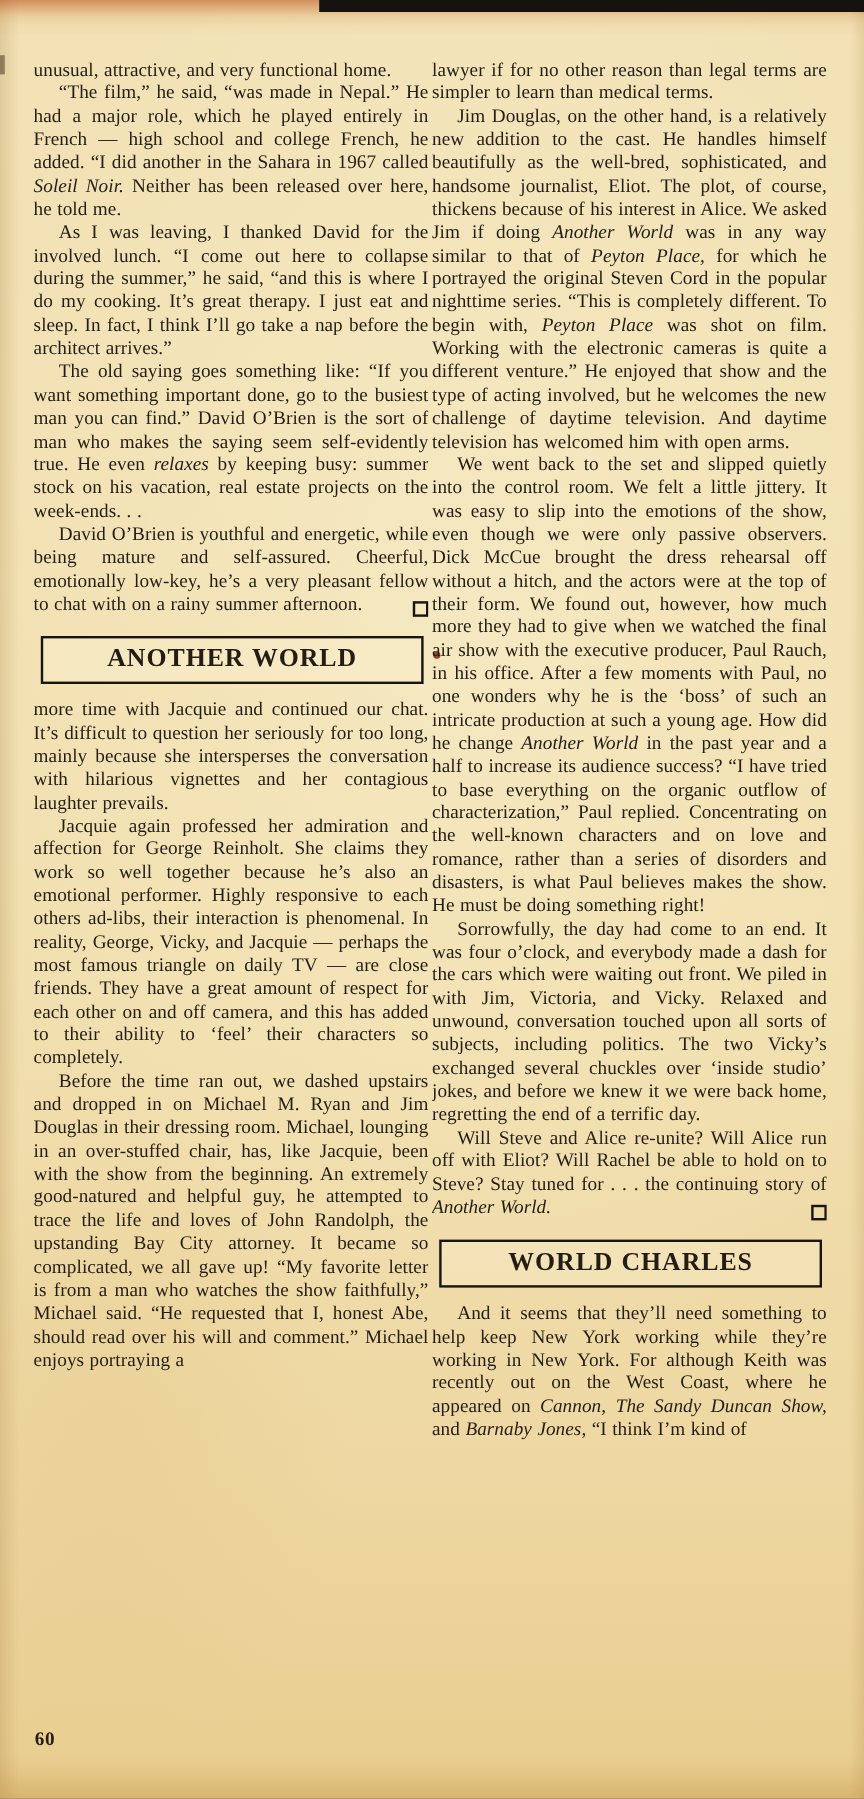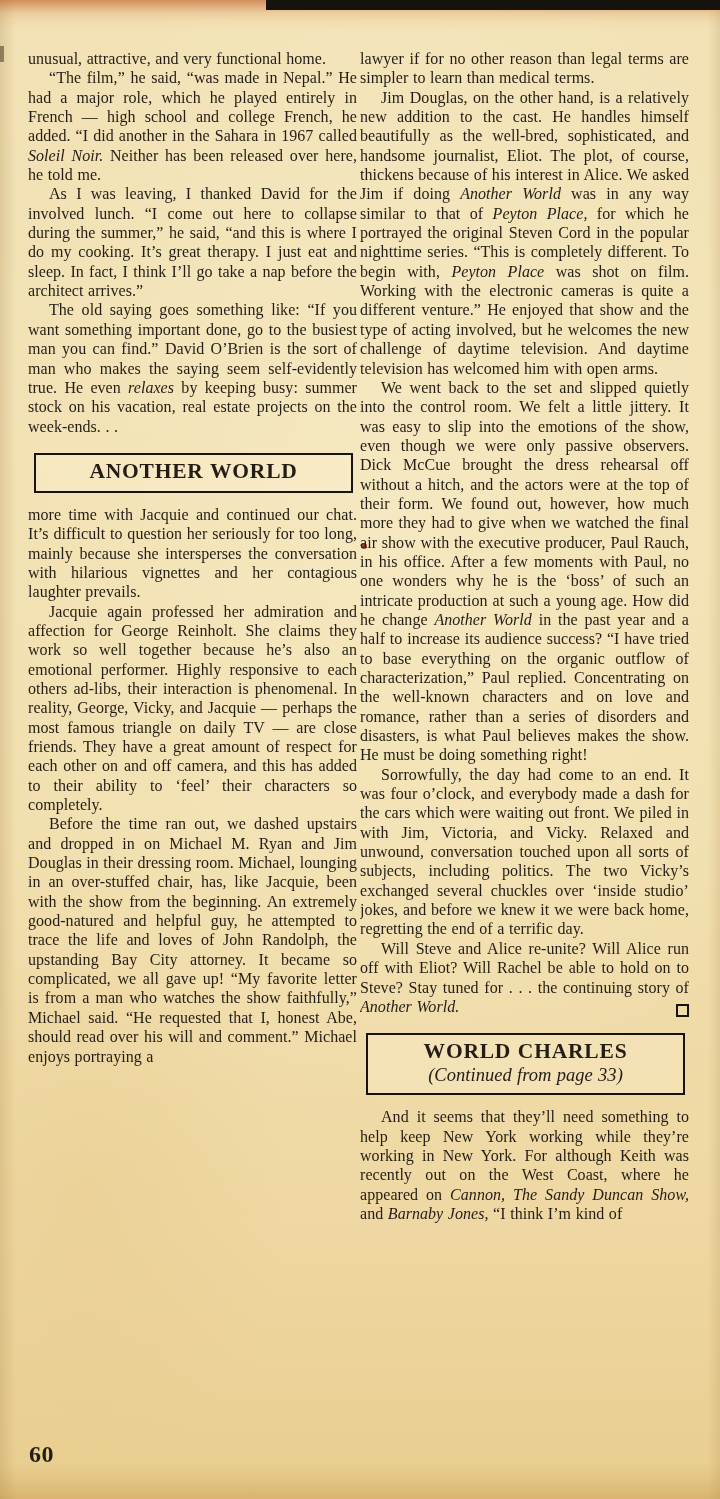--- a/index.html
+++ b/index.html
@@ -29,53 +29,53 @@
   .para{margin:0;}
   .para.indent{text-indent:21px;}
 
   .cbox{margin:17px 4px 12px 6px;border:2.6px solid #17130e;text-align:center;
     padding:4px 2px 7px;text-indent:0;background:rgba(255,248,225,0.25);}
   .cbox-title{font-weight:bold;font-size:21.5px;letter-spacing:0.8px;line-height:25px;}
   .cbox-sub{font-style:italic;font-size:18.5px;line-height:22px;}
 
   .endmark{float:right;width:9px;height:9px;border:2.6px solid #17130e;margin-top:7px;background:transparent;}
 
-  .page-number{position:absolute;left:29px;top:1441px;font-size:24px;font-weight:bold;letter-spacing:0.5px;color:#241e16;}
+  .page-number{position:absolute;left:29px;top:1441px;font-size:16px;font-weight:bold;letter-spacing:0.5px;color:#241e16;}
 </style>
 </head>
 <body>
 
 <div class="page">
   <div class="top-band"></div>
   <div class="top-black"></div>
   <div class="edge-tick"></div>
   <div class="gutter-dot"></div>
 
   <div class="column col-left">
       <p class="para">unusual, attractive, and very functional home.</p>
       <p class="para indent">“The film,” he said, “was made in Nepal.” He had a major role, which he played entirely in French — high school and college French, he added. “I did another in the Sahara in 1967 called <i>Soleil Noir.</i> Neither has been released over here, he told me.</p>
       <p class="para indent">As I was leaving, I thanked David for the involved lunch. “I come out here to collapse during the summer,” he said, “and this is where I do my cooking. It’s great therapy. I just eat and sleep. In fact, I think I’ll go take a nap before the architect arrives.”</p>
       <p class="para indent">The old saying goes something like: “If you want something important done, go to the busiest man you can find.” David O’Brien is the sort of man who makes the saying seem self-evidently true. He even <i>relaxes</i> by keeping busy: summer stock on his vacation, real estate projects on the week-ends. . .</p>
+      <p class="para indent">David O’Brien is youthful and energetic, while being mature and self-assured. Cheerful, emotionally low-key, he’s a very pleasant fellow to chat with on a rainy summer afternoon.<span class="endmark"></span></p>
       <div class="cbox">
         <div class="cbox-title">ANOTHER WORLD</div>
       </div>
       <p class="para">more time with Jacquie and continued our chat. It’s difficult to question her seriously for too long, mainly because she intersperses the conversation with hilarious vignettes and her contagious laughter prevails.</p>
       <p class="para indent">Jacquie again professed her admiration and affection for George Reinholt. She claims they work so well together because he’s also an emotional performer. Highly responsive to each others ad-libs, their interaction is phenomenal. In reality, George, Vicky, and Jacquie — perhaps the most famous triangle on daily TV — are close friends. They have a great amount of respect for each other on and off camera, and this has added to their ability to ‘feel’ their characters so completely.</p>
       <p class="para indent">Before the time ran out, we dashed upstairs and dropped in on Michael M. Ryan and Jim Douglas in their dressing room. Michael, lounging in an over-stuffed chair, has, like Jacquie, been with the show from the beginning. An extremely good-natured and helpful guy, he attempted to trace the life and loves of John Randolph, the upstanding Bay City attorney. It became so complicated, we all gave up! “My favorite letter is from a man who watches the show faithfully,” Michael said. “He requested that I, honest Abe, should read over his will and comment.” Michael enjoys portraying a</p>
     </div>
 
   <div class="column col-right">
       <p class="para">lawyer if for no other reason than legal terms are simpler to learn than medical terms.</p>
       <p class="para indent">Jim Douglas, on the other hand, is a relatively new addition to the cast. He handles himself beautifully as the well-bred, sophisticated, and handsome journalist, Eliot. The plot, of course, thickens because of his interest in Alice. We asked Jim if doing <i>Another World</i> was in any way similar to that of <i>Peyton Place,</i> for which he portrayed the original Steven Cord in the popular nighttime series. “This is completely different. To begin with, <i>Peyton Place</i> was shot on film. Working with the electronic cameras is quite a different venture.” He enjoyed that show and the type of acting involved, but he welcomes the new challenge of daytime television. And daytime television has welcomed him with open arms.</p>
       <p class="para indent">We went back to the set and slipped quietly into the control room. We felt a little jittery. It was easy to slip into the emotions of the show, even though we were only passive observers. Dick McCue brought the dress rehearsal off without a hitch, and the actors were at the top of their form. We found out, however, how much more they had to give when we watched the final air show with the executive producer, Paul Rauch, in his office. After a few moments with Paul, no one wonders why he is the ‘boss’ of such an intricate production at such a young age. How did he change <i>Another World</i> in the past year and a half to increase its audience success? “I have tried to base everything on the organic outflow of characterization,” Paul replied. Concentrating on the well-known characters and on love and romance, rather than a series of disorders and disasters, is what Paul believes makes the show. He must be doing something right!</p>
       <p class="para indent">Sorrowfully, the day had come to an end. It was four o’clock, and everybody made a dash for the cars which were waiting out front. We piled in with Jim, Victoria, and Vicky. Relaxed and unwound, conversation touched upon all sorts of subjects, including politics. The two Vicky’s exchanged several chuckles over ‘inside studio’ jokes, and before we knew it we were back home, regretting the end of a terrific day.</p>
       <p class="para indent">Will Steve and Alice re-unite? Will Alice run off with Eliot? Will Rachel be able to hold on to Steve? Stay tuned for . . . the continuing story of <i>Another World.</i><span class="endmark"></span></p>
       <div class="cbox">
         <div class="cbox-title">WORLD CHARLES</div>
-        <div class="cbox-sub">(Continued from page 33)</div>
       </div>
       <p class="para indent">And it seems that they’ll need something to help keep New York working while they’re working in New York. For although Keith was recently out on the West Coast, where he appeared on <i>Cannon,</i> <i>The Sandy Duncan Show,</i> and <i>Barnaby Jones,</i> “I think I’m kind of</p>
     </div>
 
   <div class="page-number">60</div>
 
   <div class="bottom-band"></div>
 </div>
 
 </body></html>

